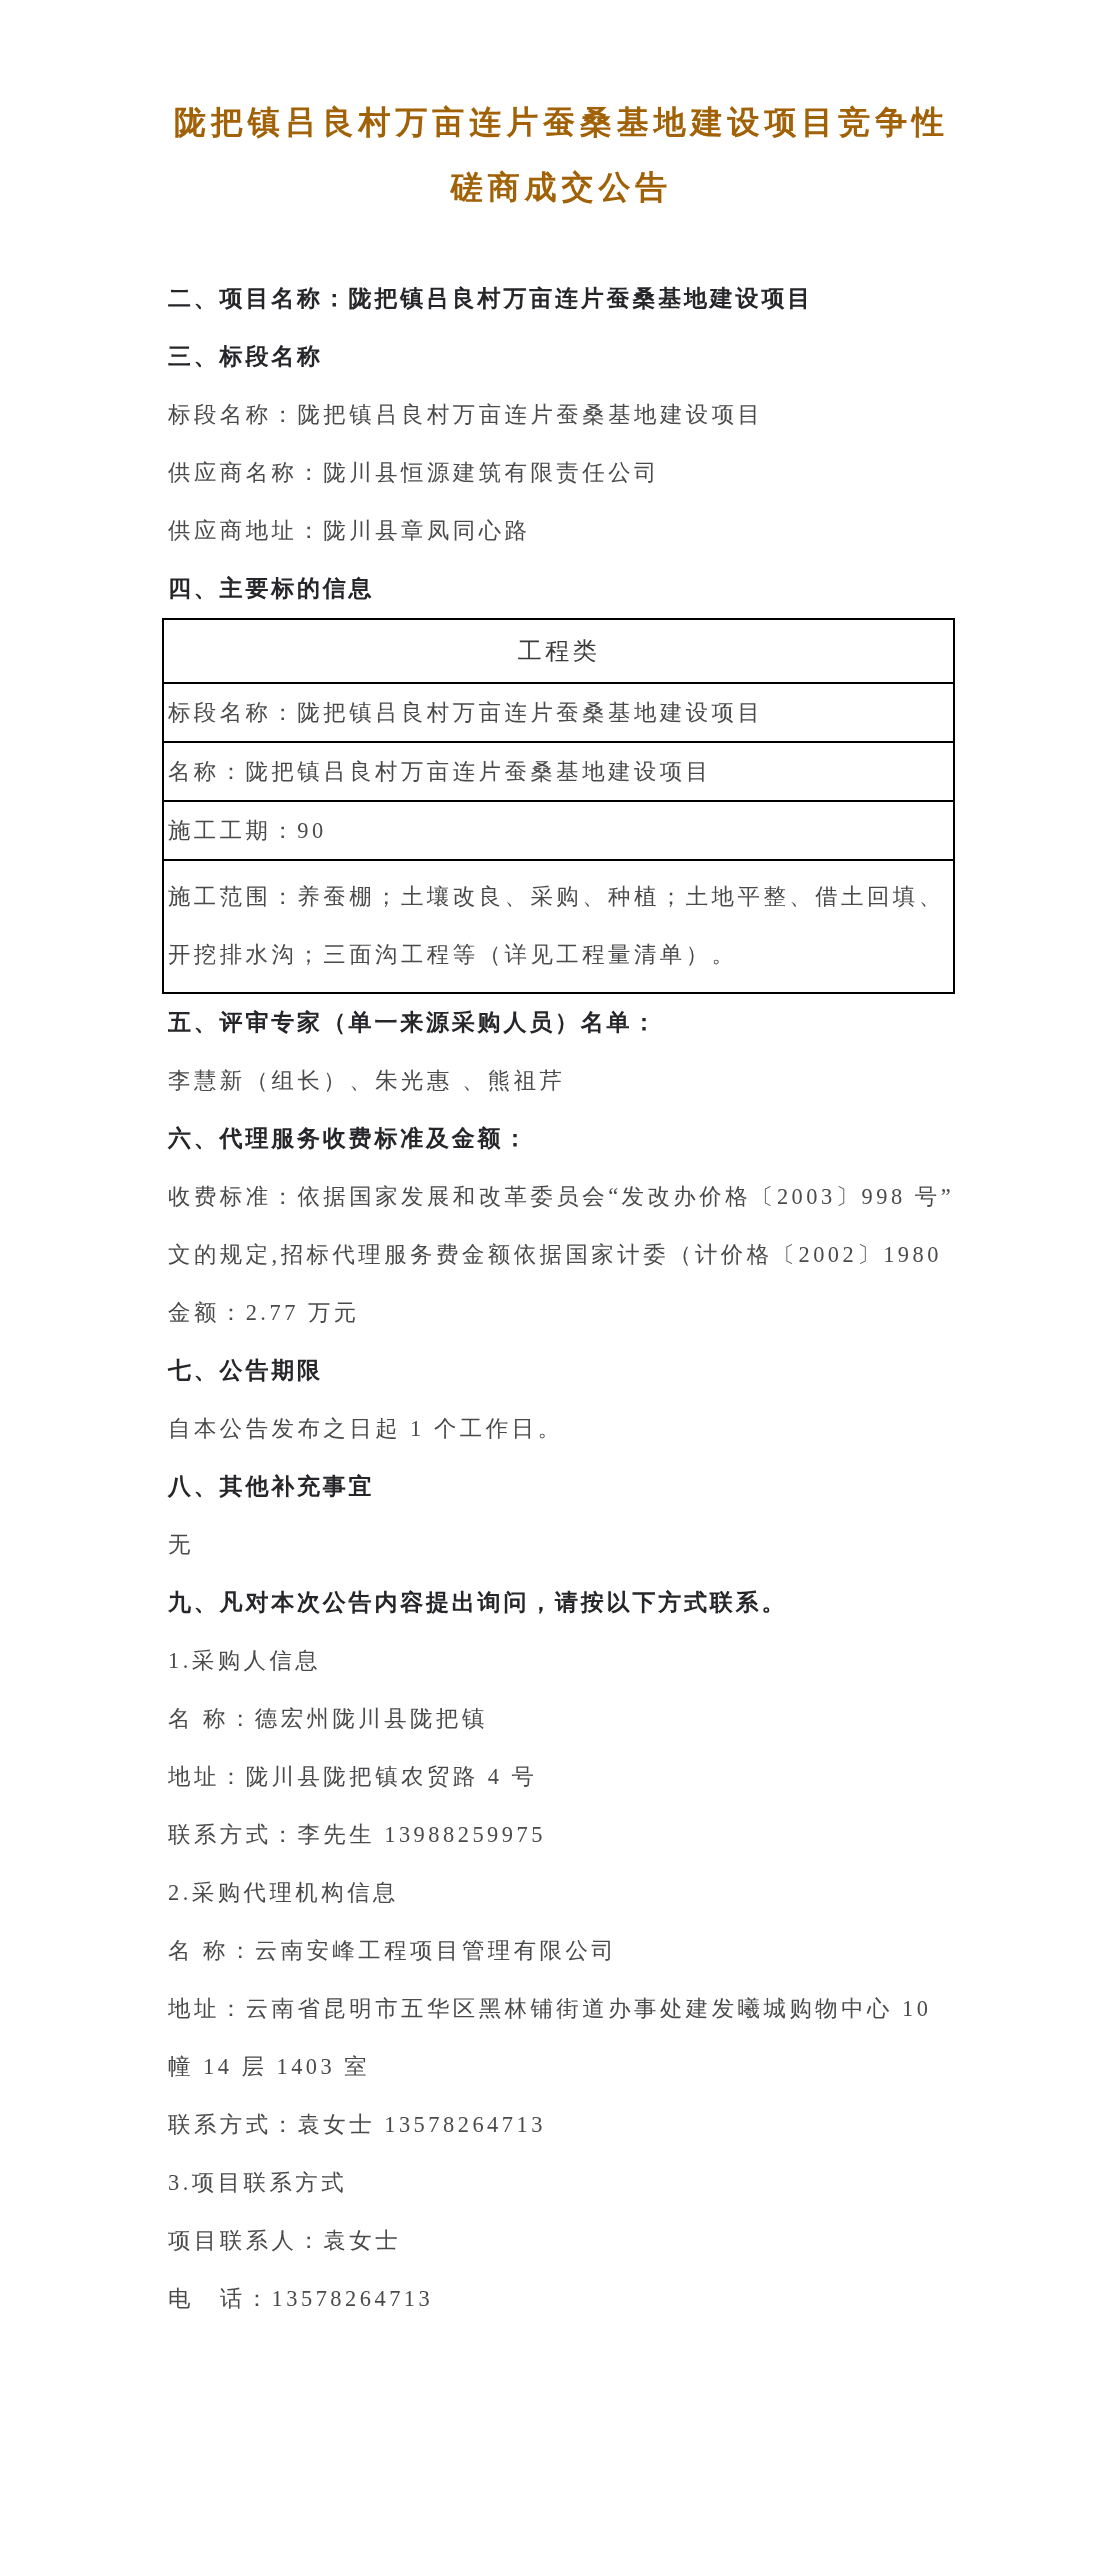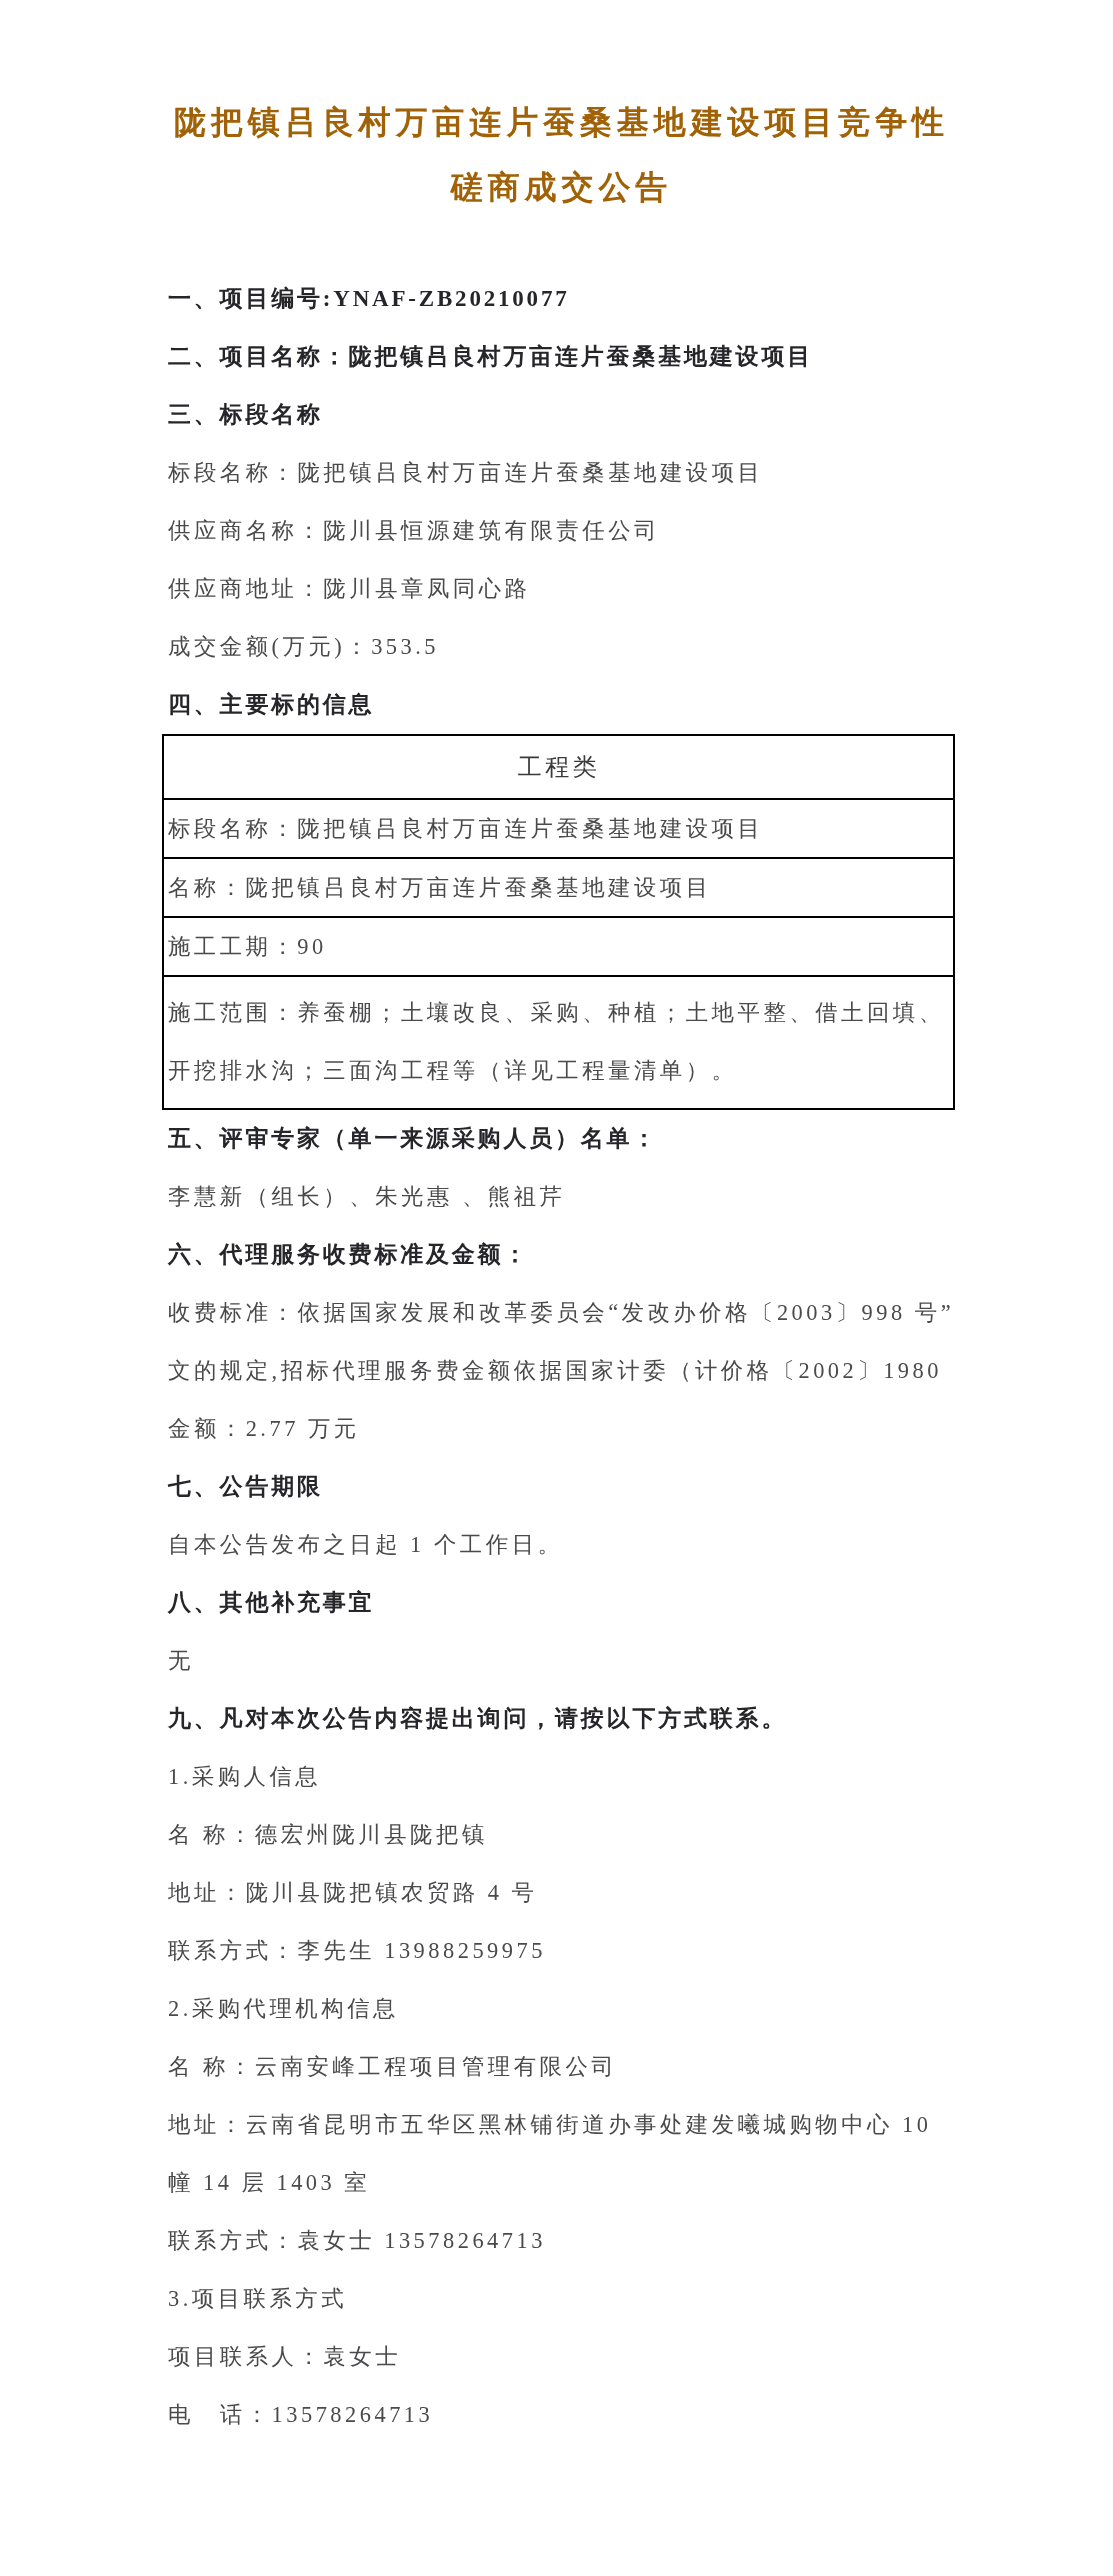--- a/index.html
+++ b/index.html
@@ -92,27 +92,25 @@
 
 <div class="page">
   <div class="content">
 
     <h1 class="title">
       <span class="tline">陇把镇吕良村万亩连片蚕桑基地建设项目竞争性</span>
       <span class="tline">磋商成交公告</span>
     </h1>
 
     <div class="flow">
-      <p class="line heading">一、项目编号:YNAF-ZB20210077</p>
       <p class="line heading">二、项目名称：陇把镇吕良村万亩连片蚕桑基地建设项目</p>
       <p class="line heading">三、标段名称</p>
       <p class="line body-line">标段名称：陇把镇吕良村万亩连片蚕桑基地建设项目</p>
       <p class="line body-line">供应商名称：陇川县恒源建筑有限责任公司</p>
       <p class="line body-line">供应商地址：陇川县章凤同心路</p>
-      <p class="line body-line">成交金额(万元)：353.5</p>
       <p class="line heading">四、主要标的信息</p>
     </div>
 
     <table class="info-table">
       <tbody>
         <tr>
           <td class="th-cell">工程类</td>
         </tr>
         <tr>
           <td class="row-cell">标段名称：陇把镇吕良村万亩连片蚕桑基地建设项目</td>

